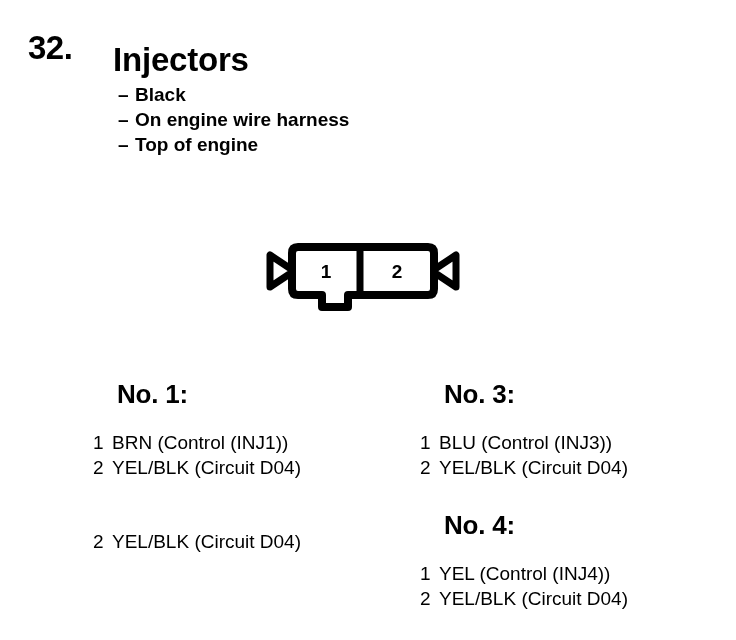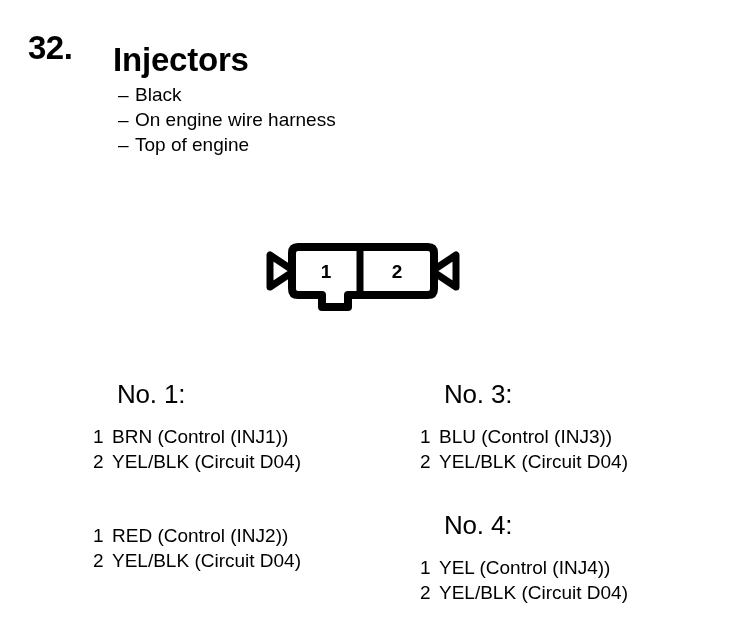--- a/index.html
+++ b/index.html
@@ -51,20 +51,21 @@
     line-height: 40px;
     margin-top: 12px;
   }
 
   
   .bullets {
     position: absolute;
     left: 118px;
     top: 66px;
     width: 520px;
+    font-weight: bold;
   }
   .bullet-row {
     display: block;
     font-size: 19px;
     line-height: 25px;
     white-space: nowrap;
   }
   .bullet-dash {
     display: inline-block;
     width: 17px;
@@ -100,28 +101,28 @@
     position: absolute;
     width: 330px;
   }
   .pin-block.col-left  { left: 88px; }
   .pin-block.col-right { left: 415px; }
   .pin-block.row-top    { top: 0px; }
   .pin-block.row-bottom { top: 131px; }
 
   .pin-heading {
     font-size: 26px;
-    font-weight: normal;
+    font-weight: bold;
     line-height: 32px;
     padding-left: 29px;
     letter-spacing: -0.2px;
     white-space: nowrap;
   }
   .pin-list {
-    margin-top: 14px;
+    margin-top: 20px;
   }
   .pin-row {
     font-size: 19px;
     line-height: 25px;
     white-space: nowrap;
     display: block;
   }
   .pin-no {
     display: inline-block;
     width: 19px;
@@ -203,23 +204,20 @@
         </span>
         <span class="pin-row">
           <span class="pin-no">2</span><span class="pin-desc">YEL/BLK (Circuit D04)</span>
         </span>
       </div>
     </div>
 
     <div class="pin-block col-left row-bottom">
       <div class="pin-list">
         <span class="pin-row">
-          <span class="pin-no">1</span><span class="pin-desc">RED (Control (INJ2))</span>
-        </span>
-        <span class="pin-row">
           <span class="pin-no">2</span><span class="pin-desc">YEL/BLK (Circuit D04)</span>
         </span>
       </div>
     </div>
 
     <div class="pin-block col-right row-bottom">
       <div class="pin-heading">No. 4:</div>
       <div class="pin-list">
         <span class="pin-row">
           <span class="pin-no">1</span><span class="pin-desc">YEL (Control (INJ4))</span>

